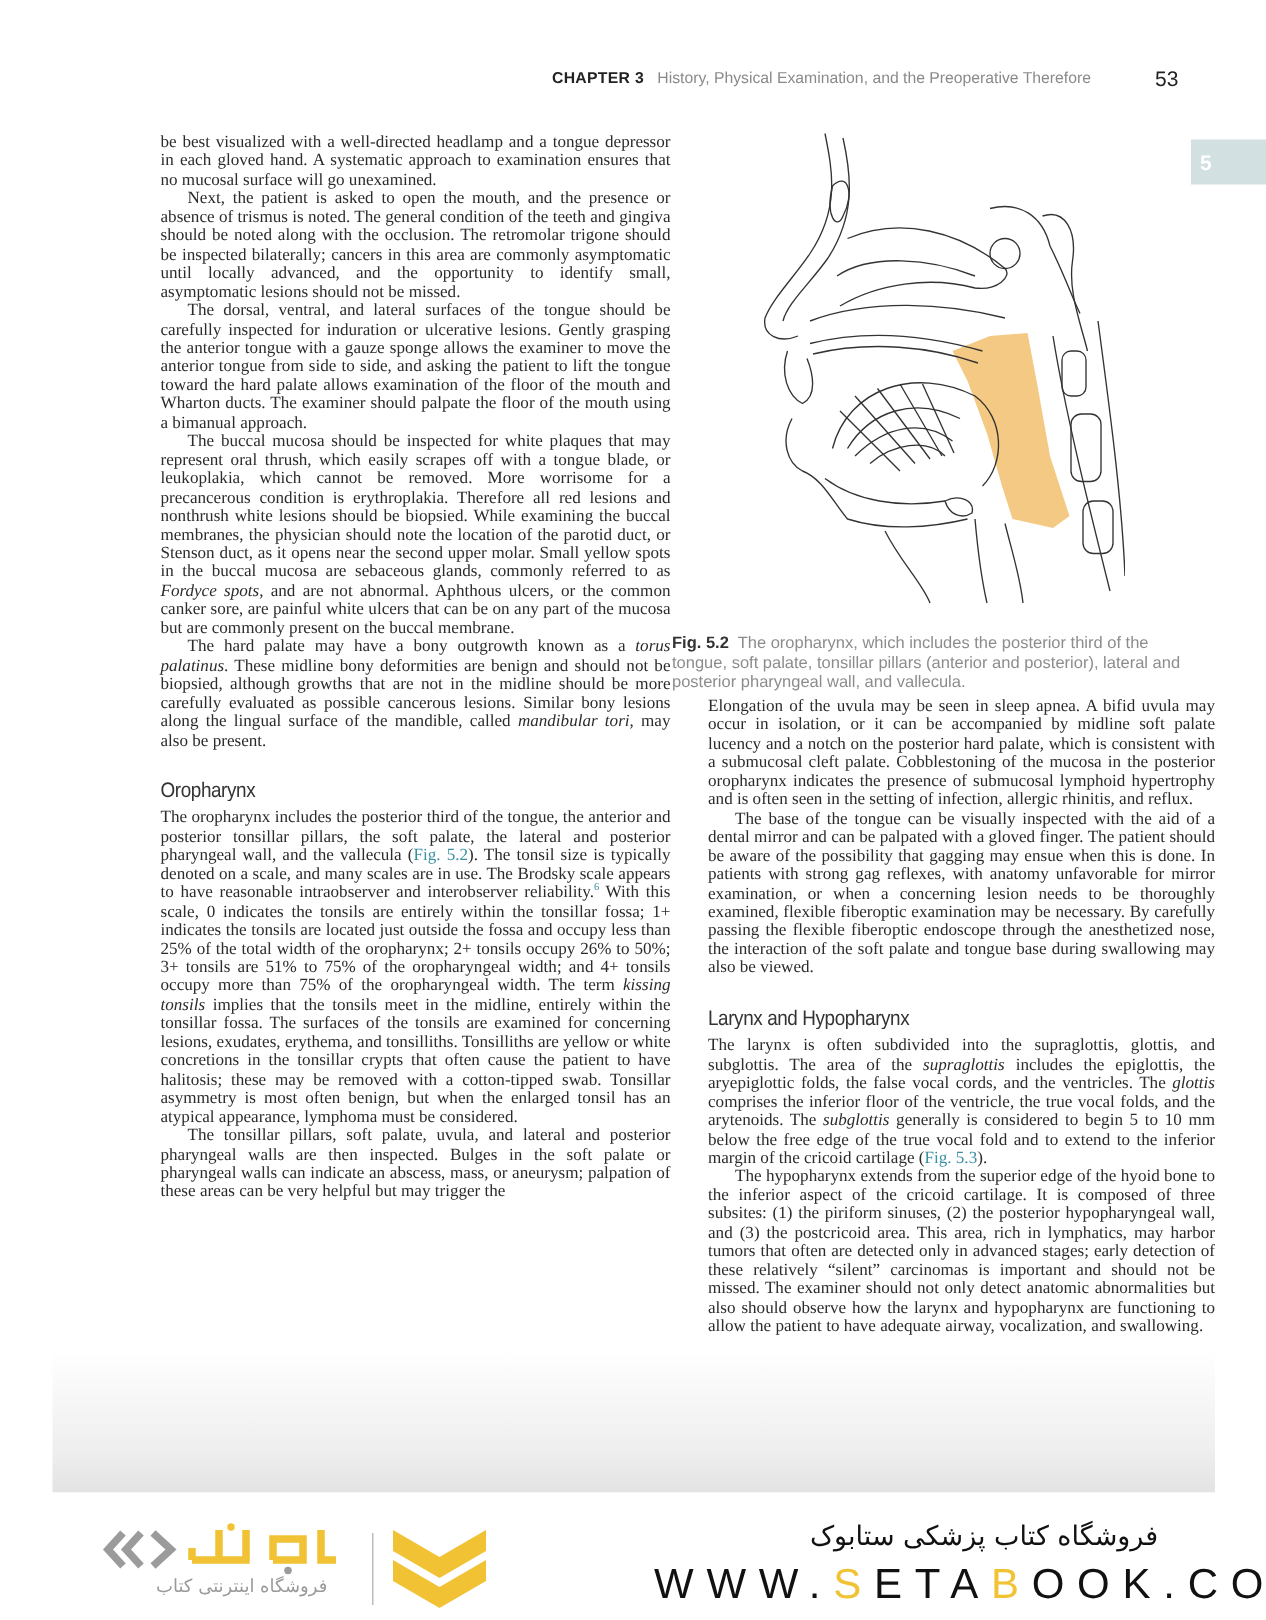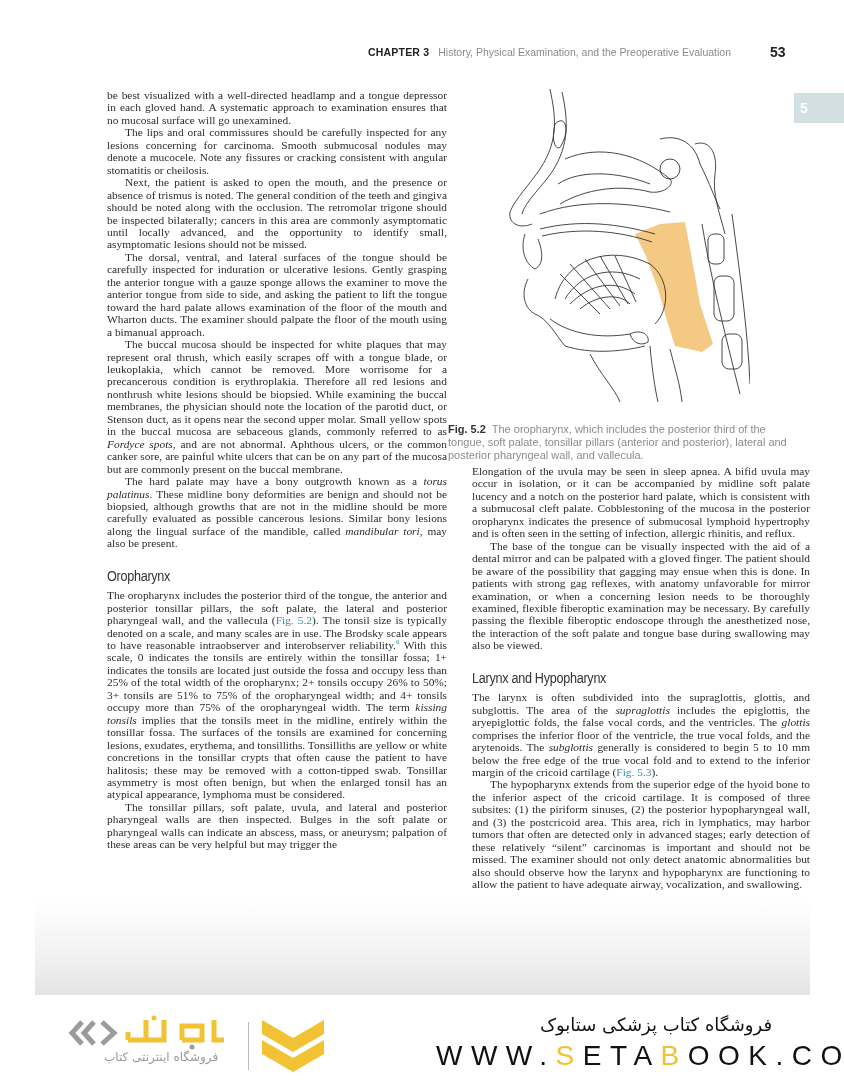--- a/index.html
+++ b/index.html
@@ -8,21 +8,21 @@
     font-family:"Liberation Serif", "DejaVu Serif", serif; color:#2a2a2a;
   }
   .running-head {
     position:absolute; top:46px; left:368px; width:420px; height:18px;
     font-family:"Liberation Sans", sans-serif; font-size:10.5px; white-space:nowrap;
   }
   .rh-chapter { font-weight:bold; color:#222; letter-spacing:0.2px; }
   .rh-title { color:#8a8a8a; margin-left:6px; }
   .page-num {
     position:absolute; top:44px; left:770px; font-family:"Liberation Sans", sans-serif;
-    font-size:14px; font-weight:bold; color:#222;
+    font-size:14px; font-weight:normal; color:#222;
   }
   .chapter-tab {
     position:absolute; top:93px; left:794px; width:50px; height:30px; background:#d3e0e2;
     color:#fff; font-family:"Liberation Sans", sans-serif; font-size:14px; font-weight:bold;
     box-sizing:border-box; padding:7px 0 0 6px;
   }
   .col {
     position:absolute; font-size:11.4px; line-height:12.45px; text-align:justify; color:#2b2b2b;margin-left:24px;
   }
   .col-left { left:83px; top:89px; width:340px; }
@@ -68,28 +68,27 @@
     position:absolute; left:436px; top:1040px; width:370px; font-family:"Liberation Sans", sans-serif;
     font-size:28px; letter-spacing:8.5px; color:#111; white-space:nowrap;
   }
   .store-url .accent { color:#f1c233; }
 </style>
 </head>
 <body>
 
 <div class="running-head">
   <span class="rh-chapter">CHAPTER 3</span>
-  <span class="rh-title">History, Physical Examination, and the Preoperative Evaluation</span>
+  <span class="rh-title">History, Physical Examination, and the Preoperative Therefore</span>
 </div>
 <div class="page-num">53</div>
 <div class="chapter-tab">5</div>
 
 <div class="col col-left">
   <p class="noindent">be best visualized with a well-directed headlamp and a tongue depressor in each gloved hand. A systematic approach to examination ensures that no mucosal surface will go unexamined.</p>
-  <p>The lips and oral commissures should be carefully inspected for any lesions concerning for carcinoma. Smooth submucosal nodules may denote a mucocele. Note any fissures or cracking consistent with angular stomatitis or cheilosis.</p>
   <p>Next, the patient is asked to open the mouth, and the presence or absence of trismus is noted. The general condition of the teeth and gingiva should be noted along with the occlusion. The retromolar trigone should be inspected bilaterally; cancers in this area are commonly asymptomatic until locally advanced, and the opportunity to identify small, asymptomatic lesions should not be missed.</p>
   <p>The dorsal, ventral, and lateral surfaces of the tongue should be carefully inspected for induration or ulcerative lesions. Gently grasping the anterior tongue with a gauze sponge allows the examiner to move the anterior tongue from side to side, and asking the patient to lift the tongue toward the hard palate allows examination of the floor of the mouth and Wharton ducts. The examiner should palpate the floor of the mouth using a bimanual approach.</p>
   <p><span>The buccal mucosa should be inspected for white plaques that may represent oral thrush, which easily scrapes off with a tongue blade, or leukoplakia, which cannot be removed. More worrisome for a precancerous condition is erythroplakia. Therefore all red lesions and nonthrush white lesions should be biopsied. While examining the buccal membranes, the physician should note the location of the parotid duct, or Stenson duct, as it opens near the second upper molar. Small yellow spots in the buccal mucosa are sebaceous glands, commonly referred to as </span><em>Fordyce spots</em><span>, and are not abnormal. Aphthous ulcers, or the common canker sore, are painful white ulcers that can be on any part of the mucosa but are commonly present on the buccal membrane.</span></p>
   <p><span>The hard palate may have a bony outgrowth known as a </span><em>torus palatinus</em><span>. These midline bony deformities are benign and should not be biopsied, although growths that are not in the midline should be more carefully evaluated as possible cancerous lesions. Similar bony lesions along the lingual surface of the mandible, called </span><em>mandibular tori</em><span>, may also be present.</span></p>
   <h2>Oropharynx</h2>
   <p class="noindent"><span>The oropharynx includes the posterior third of the tongue, the anterior and posterior tonsillar pillars, the soft palate, the lateral and posterior pharyngeal wall, and the vallecula (</span><span class="link">Fig. 5.2</span><span>). The tonsil size is typically denoted on a scale, and many scales are in use. The Brodsky scale appears to have reasonable intraobserver and interobserver reliability.</span><sup>6</sup><span> With this scale, 0 indicates the tonsils are entirely within the tonsillar fossa; 1+ indicates the tonsils are located just outside the fossa and occupy less than 25% of the total width of the oropharynx; 2+ tonsils occupy 26% to 50%; 3+ tonsils are 51% to 75% of the oropharyngeal width; and 4+ tonsils occupy more than 75% of the oropharyngeal width. The term </span><em>kissing tonsils</em><span> implies that the tonsils meet in the midline, entirely within the tonsillar fossa. The surfaces of the tonsils are examined for concerning lesions, exudates, erythema, and tonsilliths. Tonsilliths are yellow or white concretions in the tonsillar crypts that often cause the patient to have halitosis; these may be removed with a cotton-tipped swab. Tonsillar asymmetry is most often benign, but when the enlarged tonsil has an atypical appearance, lymphoma must be considered.</span></p>
   <p>The tonsillar pillars, soft palate, uvula, and lateral and posterior pharyngeal walls are then inspected. Bulges in the soft palate or pharyngeal walls can indicate an abscess, mass, or aneurysm; palpation of these areas can be very helpful but may trigger the</p>
 </div>
 
 <div class="figure">

